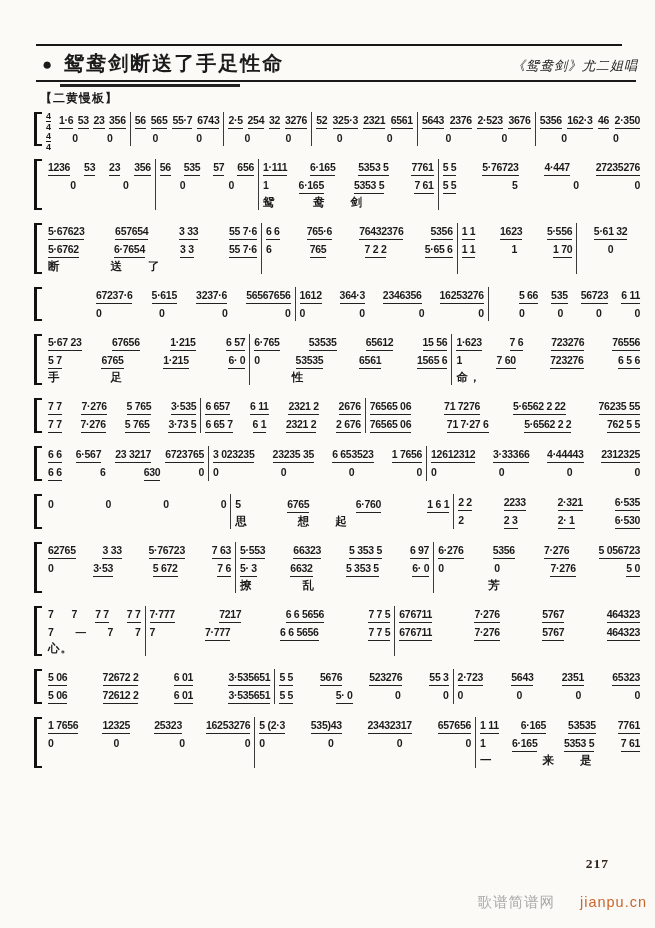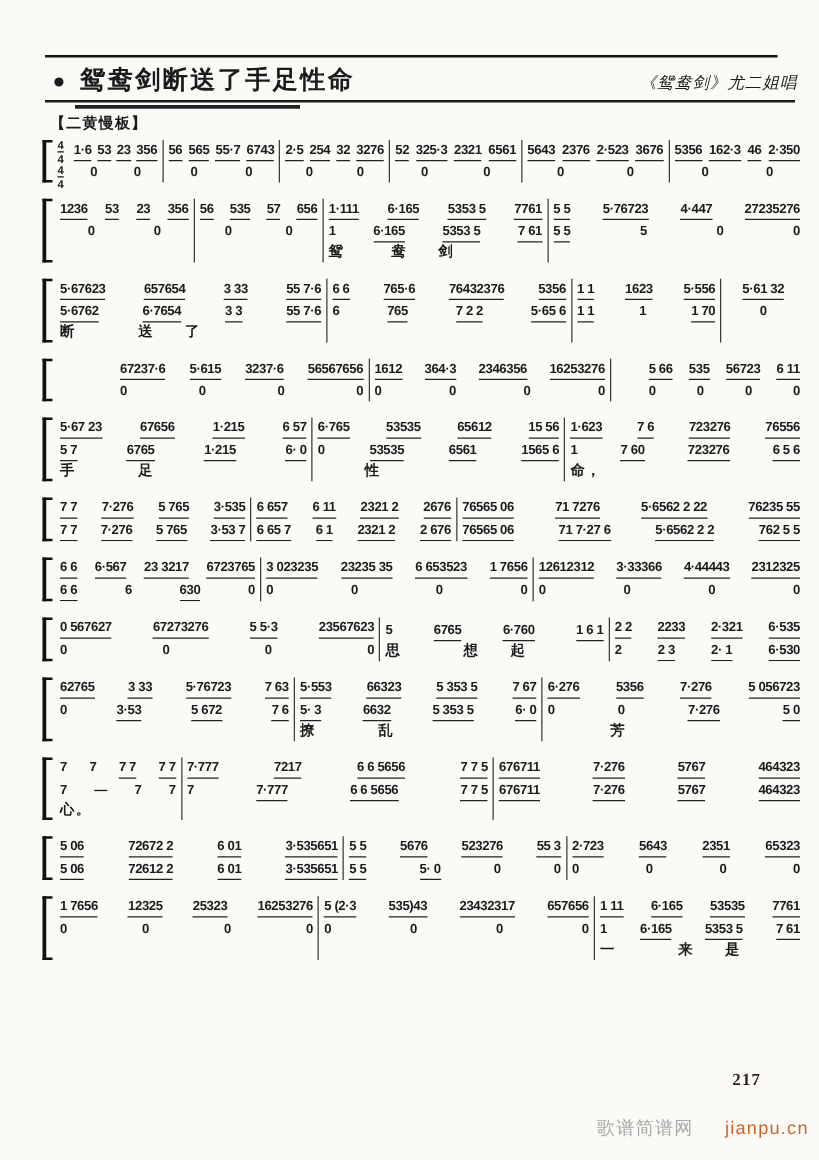--- a/index.html
+++ b/index.html
@@ -359,21 +359,21 @@
             <div class="row between">
               <span class="g u">7 7</span>
               <span class="g u">7·276</span>
               <span class="g u">5 765</span>
               <span class="g u">3·535</span>
             </div>
             <div class="row between bottomrow">
               <span class="g u">7 7</span>
               <span class="g u">7·276</span>
               <span class="g u">5 765</span>
-              <span class="g u">3·53 7</span>
+              <span class="g u">3·73 5</span>
             </div>
           </div>
           <div class="measure" style="flex-grow: 19;">
             <div class="row between">
               <span class="g u">6 657</span>
               <span class="g u">6 11</span>
               <span class="g u">2321 2</span>
               <span class="g u">2676</span>
             </div>
             <div class="row between bottomrow">
@@ -443,26 +443,20 @@
               <span class="g">0</span>
               <span class="g">0</span>
             </div>
           </div>
         </div>
       </div>
       <div class="system">
         <div class="bracket"></div>
         <div class="measures">
           <div class="measure" style="flex-grow: 29;">
-            <div class="row between">
-              <span class="g u">0 567627</span>
-              <span class="g u">67273276</span>
-              <span class="g u">5 5·3</span>
-              <span class="g u">23567623</span>
-            </div>
             <div class="row between bottomrow">
               <span class="g">0</span>
               <span class="g">0</span>
               <span class="g">0</span>
               <span class="g">0</span>
             </div>
           </div>
           <div class="measure" style="flex-grow: 20;">
             <div class="row between bottomrow">
               <span class="g">5</span>
@@ -503,21 +497,21 @@
               <span class="g u">3·53</span>
               <span class="g u">5 672</span>
               <span class="g u">7 6</span>
             </div>
           </div>
           <div class="measure" style="flex-grow: 21;">
             <div class="row between">
               <span class="g u">5·553</span>
               <span class="g u">66323</span>
               <span class="g u">5 353 5</span>
-              <span class="g u">7 67</span>
+              <span class="g u">6 97</span>
             </div>
             <div class="row between bottomrow">
               <span class="g u">5· 3</span>
               <span class="g u">6632</span>
               <span class="g u">5 353 5</span>
               <span class="g u">6· 0</span>
             </div>
             <div class="lyric">撩　　　　乱</div>
           </div>
           <div class="measure" style="flex-grow: 22;">

